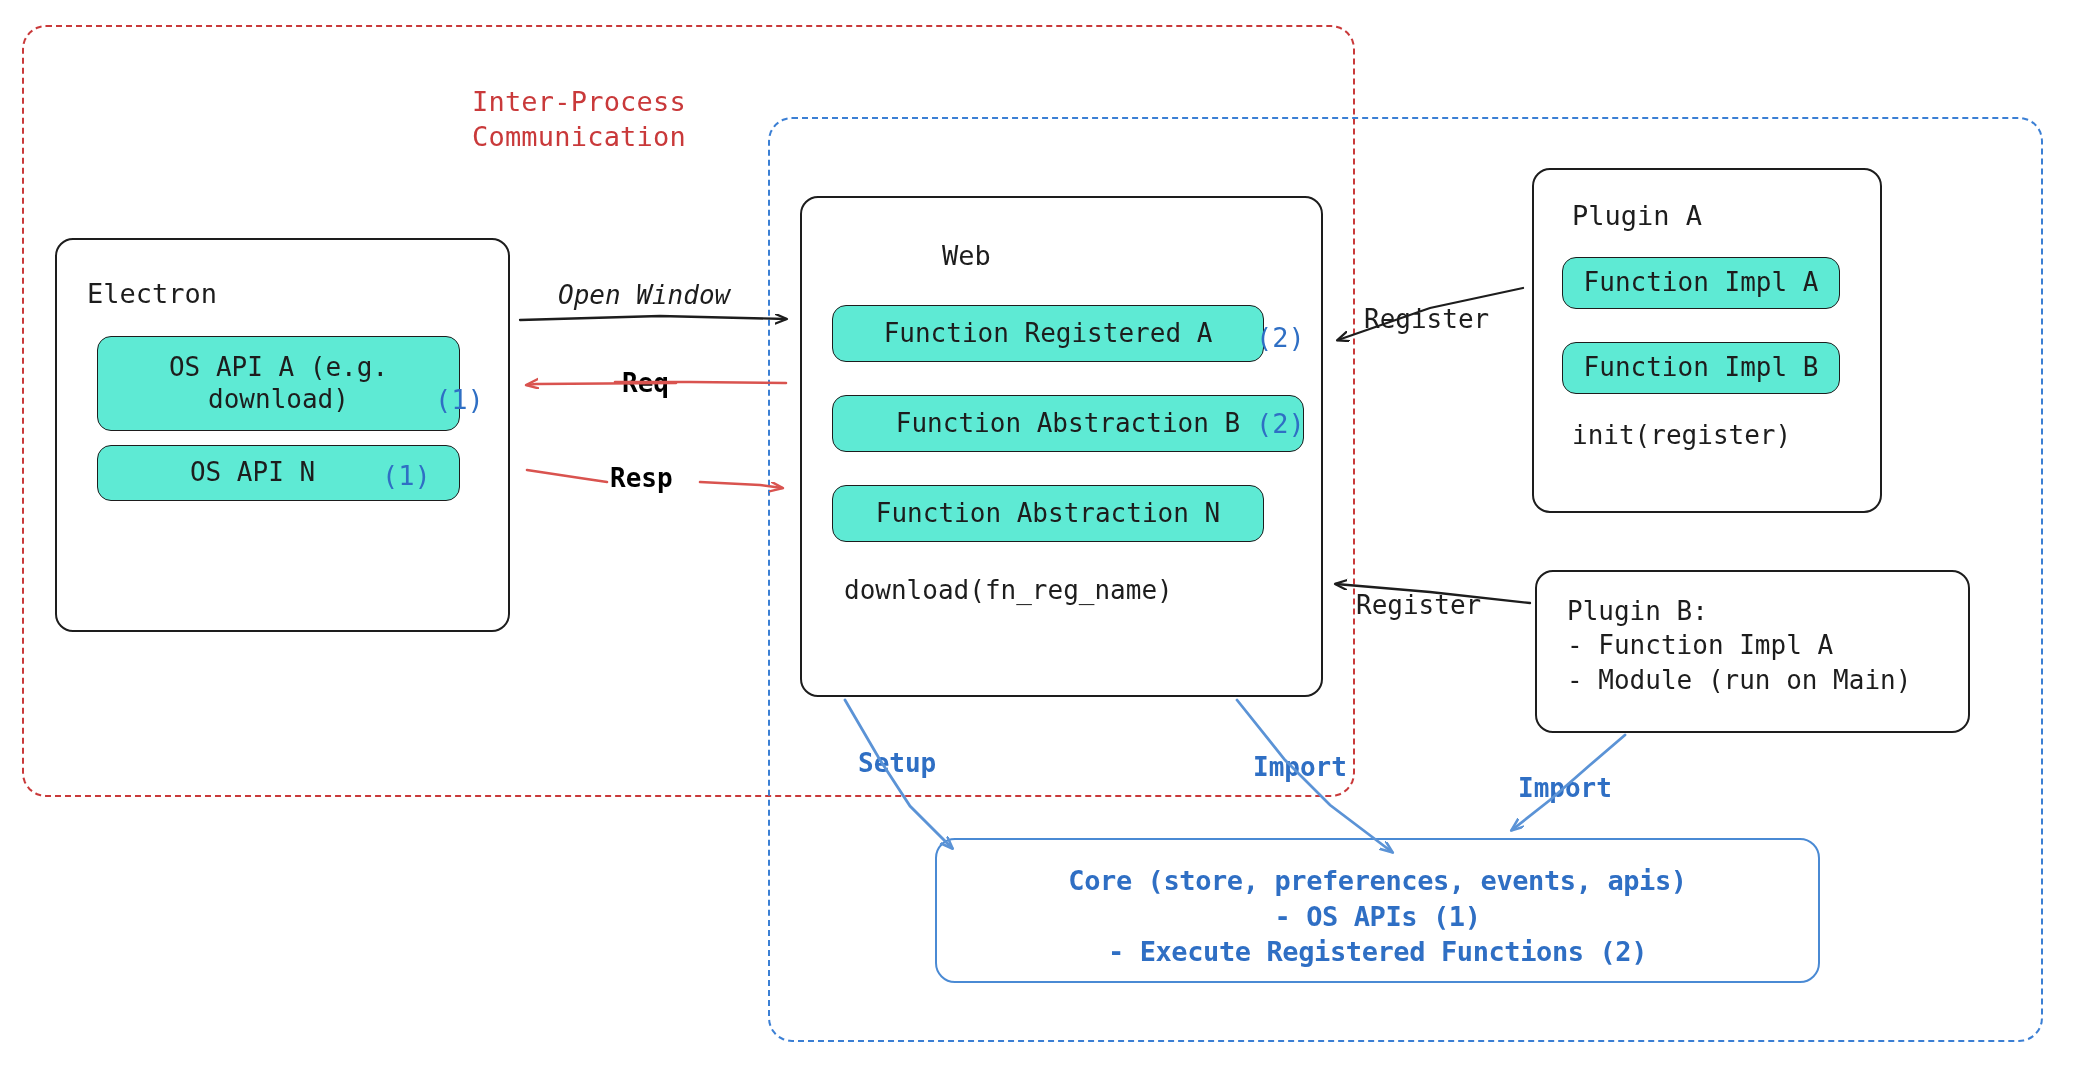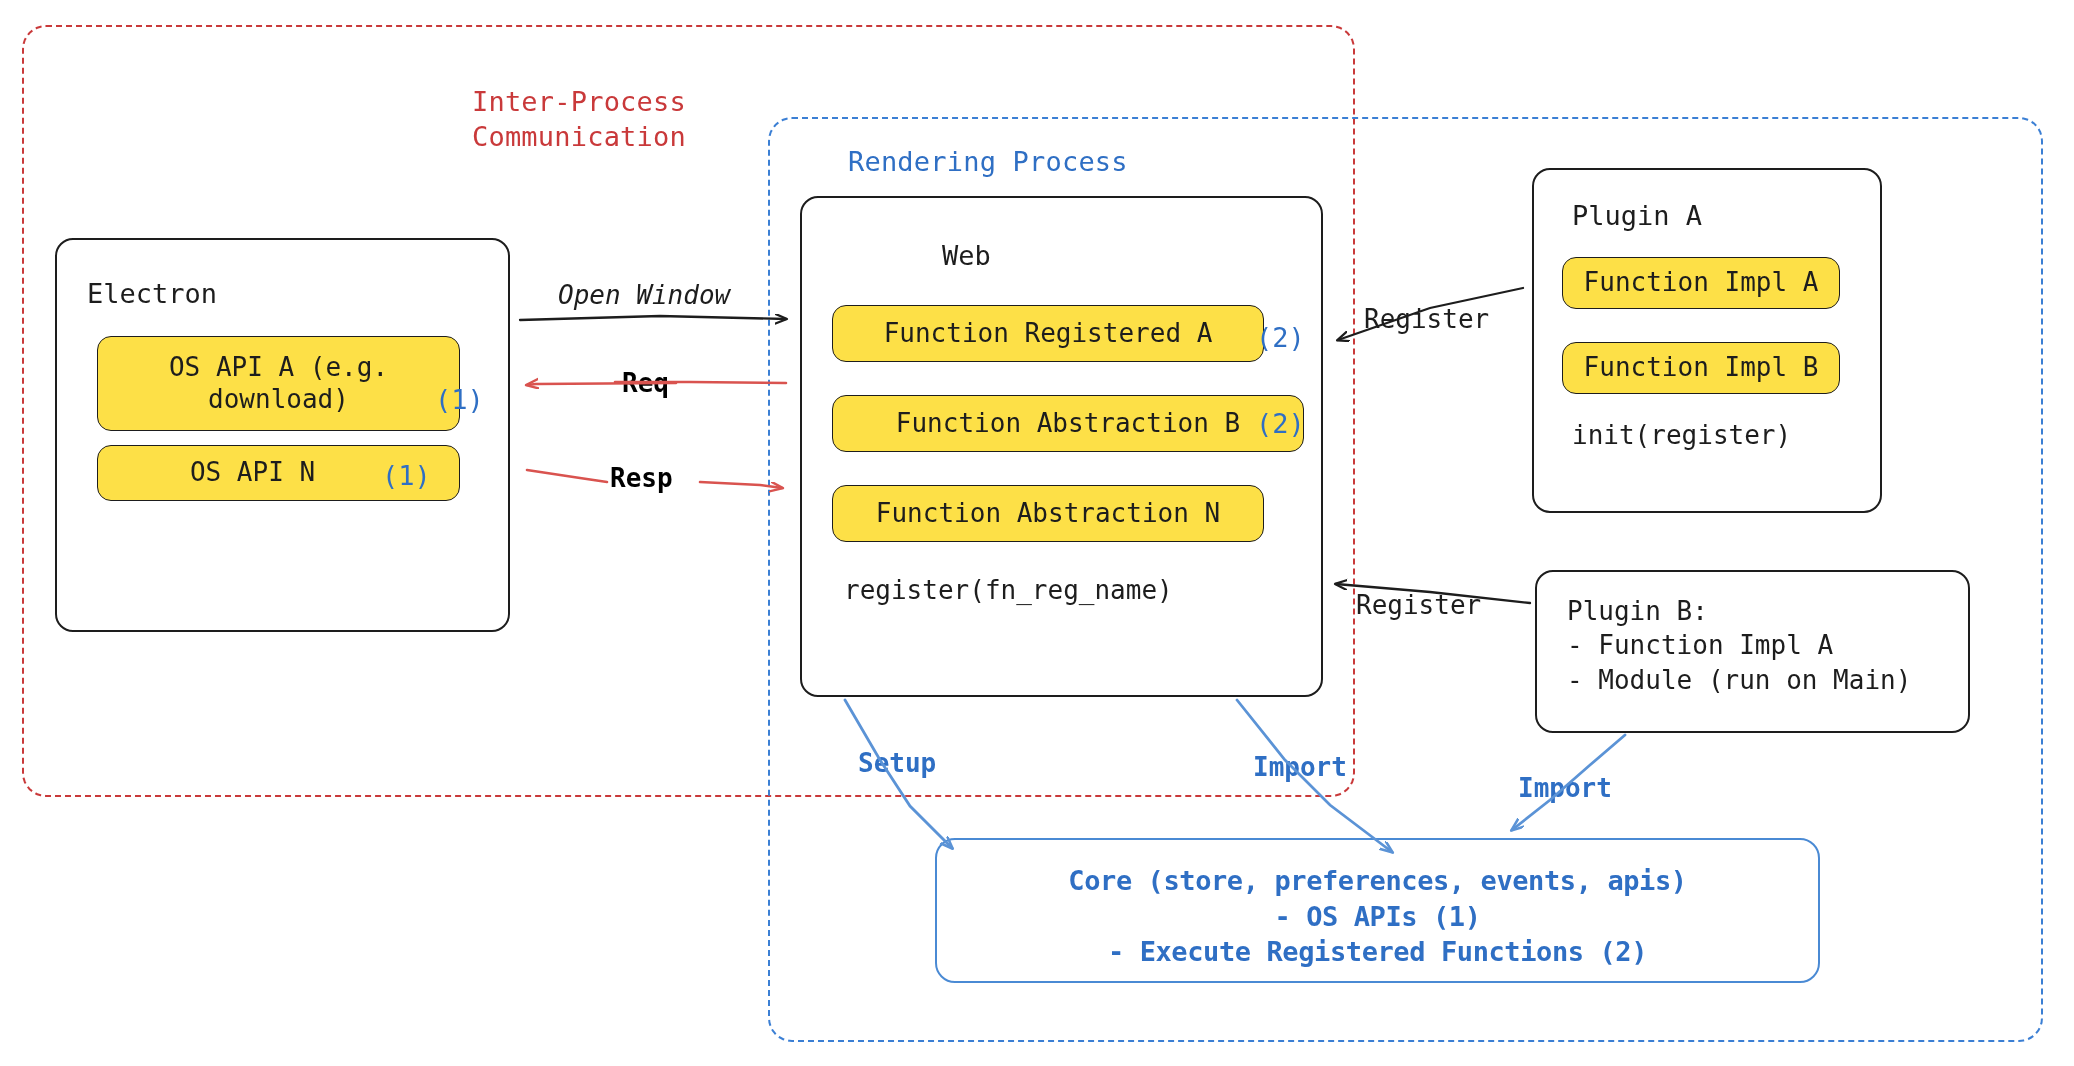--- a/index.html
+++ b/index.html
@@ -42,21 +42,21 @@
 
   
   .box {
     border: 2.2px solid #1d1d1d;
     border-radius: 18px;
     background: #ffffff;
   }
   .box-inner {
     border: 1.8px solid #1d1d1d;
     border-radius: 14px;
-    background: #fde047;
+    background: #5eead4;
     display: flex;
     align-items: center;
     justify-content: center;
     text-align: center;
   }
   .box-core {
     border: 2.4px solid #4a8ad4;
     border-radius: 20px;
     background: #ffffff;
   }
@@ -121,21 +121,20 @@
 
 <div id="stage">
 
   <div class="abs region region-ipc" style="left:22px; top:25px; width:1333px; height:772px;"></div>
 
   <div class="abs region region-render" style="left:768px; top:117px; width:1275px; height:925px;"></div>
 
   <div class="region-label label-red" style="left:424px; top:85px; width:300px;">Inter-Process
 Communication</div>
 
-  <div class="region-label label-blue" style="left:800px; top:145px; width:420px;">Rendering Process</div>
 
   <div class="abs box" style="left:55px; top:238px; width:455px; height:394px;">
     <div class="box-title" style="left:30px; top:38px;">Electron</div>
 
     <div class="abs box-inner" style="left:40px; top:96px; width:363px; height:95px;">
       <span class="inner-text">OS API A (e.g.
 download)</span>
     </div>
     <span class="marker" style="left:378px; top:144px;">(1)</span>
 
@@ -153,21 +152,21 @@
     </div>
 
     <div class="abs box-inner" style="left:30px; top:197px; width:472px; height:57px;">
       <span class="inner-text">Function Abstraction B</span>
     </div>
 
     <div class="abs box-inner" style="left:30px; top:287px; width:432px; height:57px;">
       <span class="inner-text">Function Abstraction N</span>
     </div>
 
-    <div class="plain-text" style="left:42px; top:375px;">register(fn_reg_name)</div>
+    <div class="plain-text" style="left:42px; top:375px;">download(fn_reg_name)</div>
   </div>
 
   <span class="marker abs" style="left:1256px; top:322px;">(2)</span>
   <span class="marker abs" style="left:1256px; top:408px;">(2)</span>
 
   <div class="abs box" style="left:1532px; top:168px; width:350px; height:345px;">
     <div class="box-title" style="left:38px; top:30px;">Plugin A</div>
 
     <div class="abs box-inner" style="left:28px; top:87px; width:278px; height:52px;">
       <span class="inner-text">Function Impl A</span>

